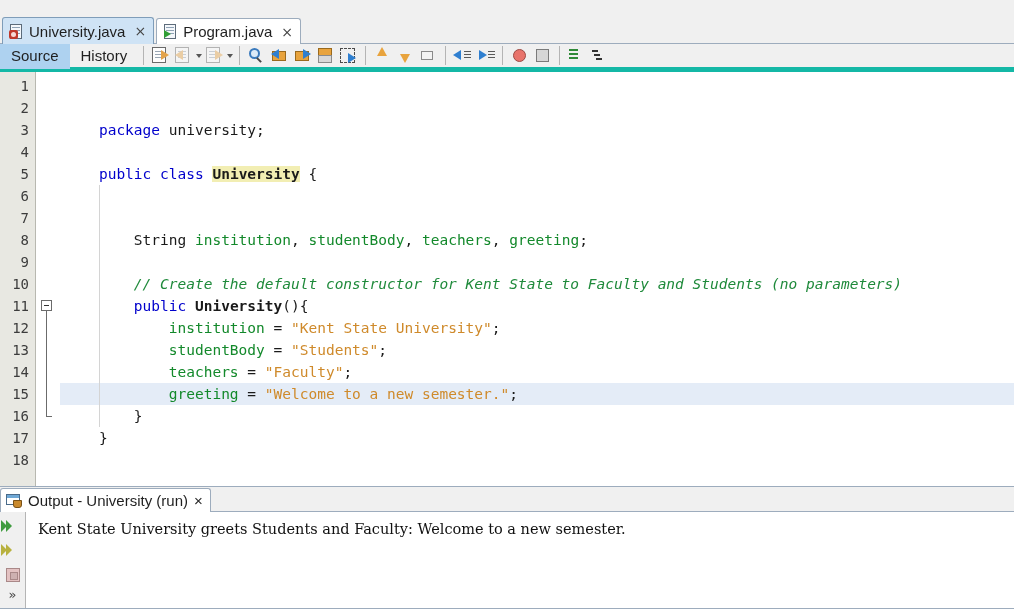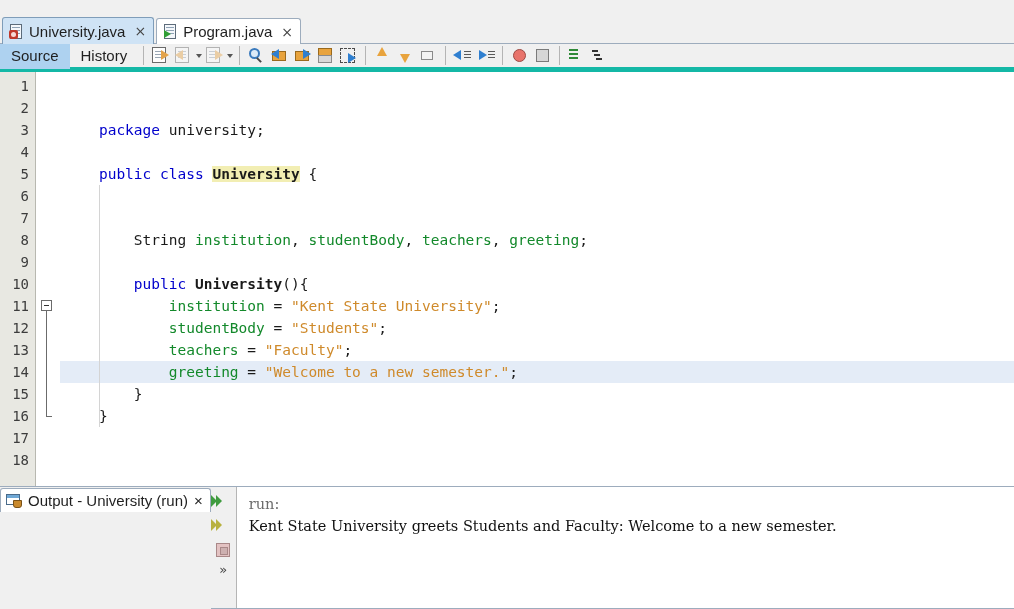--- a/index.html
+++ b/index.html
@@ -324,21 +324,21 @@
   .fld{ color: #13892b; }           
   .ty { color: #1a1a1a; font-weight: bold; }   
   .pl { color: #1a1a1a; }           
   .hlword { background: #f2eeb3; font-weight: bold; color: #1a1a1a; }
 
   
   .output-pane {
     height: 122px;
     flex: none;
     display: flex;
-    flex-direction: row;
+    flex-direction: column;
     background: #f0f0f0;
   }
   .out-tabstrip {
     height: 25px;
     display: flex;
     align-items: flex-end;
     position: relative;
     background: #f0f0f0;
   }
   .out-tabstrip::after {
@@ -592,20 +592,21 @@
     <div class="code" id="code">
         <div class="code-line"><span class="pl">    </span></div>
         <div class="code-line">&nbsp;</div>
         <div class="code-line"><span class="pl">    </span><span class="k">package</span><span class="pl"> university;</span></div>
         <div class="code-line">&nbsp;</div>
         <div class="code-line"><span class="pl">    </span><span class="k">public</span><span class="pl"> </span><span class="k">class</span><span class="pl"> </span><span class="hlword">University</span><span class="pl"> {</span></div>
         <div class="code-line">&nbsp;</div>
         <div class="code-line"><span class="pl">        </span></div>
         <div class="code-line"><span class="pl">        </span><span class="pl">String</span><span class="pl"> </span><span class="fld">institution</span><span class="pl">, </span><span class="fld">studentBody</span><span class="pl">, </span><span class="fld">teachers</span><span class="pl">, </span><span class="fld">greeting</span><span class="pl">;</span></div>
         <div class="code-line">&nbsp;</div>
+        <div class="code-line"><span class="pl">        </span><span class="cm">// Create the default constructor for Kent State to Faculty and Students (no parameters)</span></div>
         <div class="code-line"><span class="pl">        </span><span class="k">public</span><span class="pl"> </span><span class="ty">University</span><span class="pl">(){</span></div>
         <div class="code-line"><span class="pl">            </span><span class="fld">institution</span><span class="pl"> = </span><span class="st">"Kent State University"</span><span class="pl">;</span></div>
         <div class="code-line"><span class="pl">            </span><span class="fld">studentBody</span><span class="pl"> = </span><span class="st">"Students"</span><span class="pl">;</span></div>
         <div class="code-line"><span class="pl">            </span><span class="fld">teachers</span><span class="pl"> = </span><span class="st">"Faculty"</span><span class="pl">;</span></div>
         <div class="code-line hl"><span class="pl">            </span><span class="fld">greeting</span><span class="pl"> = </span><span class="st">"Welcome to a new semester."</span><span class="pl">;</span></div>
         <div class="code-line"><span class="pl">        }</span></div>
         <div class="code-line"><span class="pl">    }</span></div>
         <div class="code-line">&nbsp;</div>
         <div class="indent-guide" style="left: 39px; top: 113px; height: 242px;"></div>
       </div>
@@ -629,19 +630,18 @@
         </div>
         <div class="side-btn">
           <span class="dbl-arrow yellow"></span>
         </div>
         <div class="side-btn">
           <span class="stop-btn"></span>
         </div>
         <div class="chev">»</div>
       </div>
       <div class="out-text" id="outtext">
-          <div class="out-line muted">run:</div>
           <div class="out-line normal">Kent State University greets Students and Faculty: Welcome to a new semester.</div>
         </div>
     </div>
   </div>
 
 </div>
 
 </body></html>

